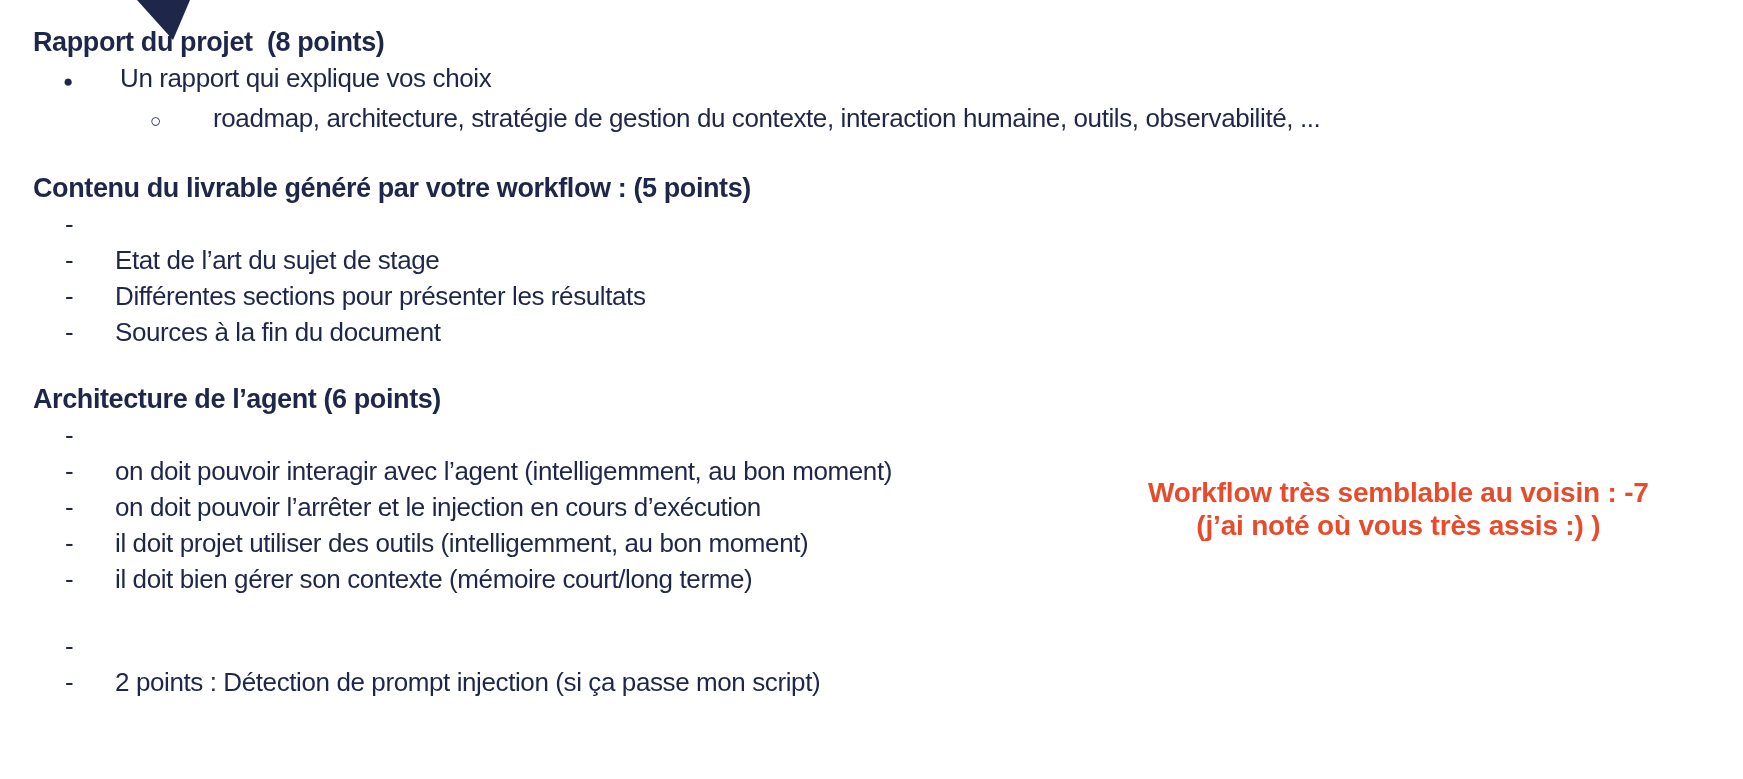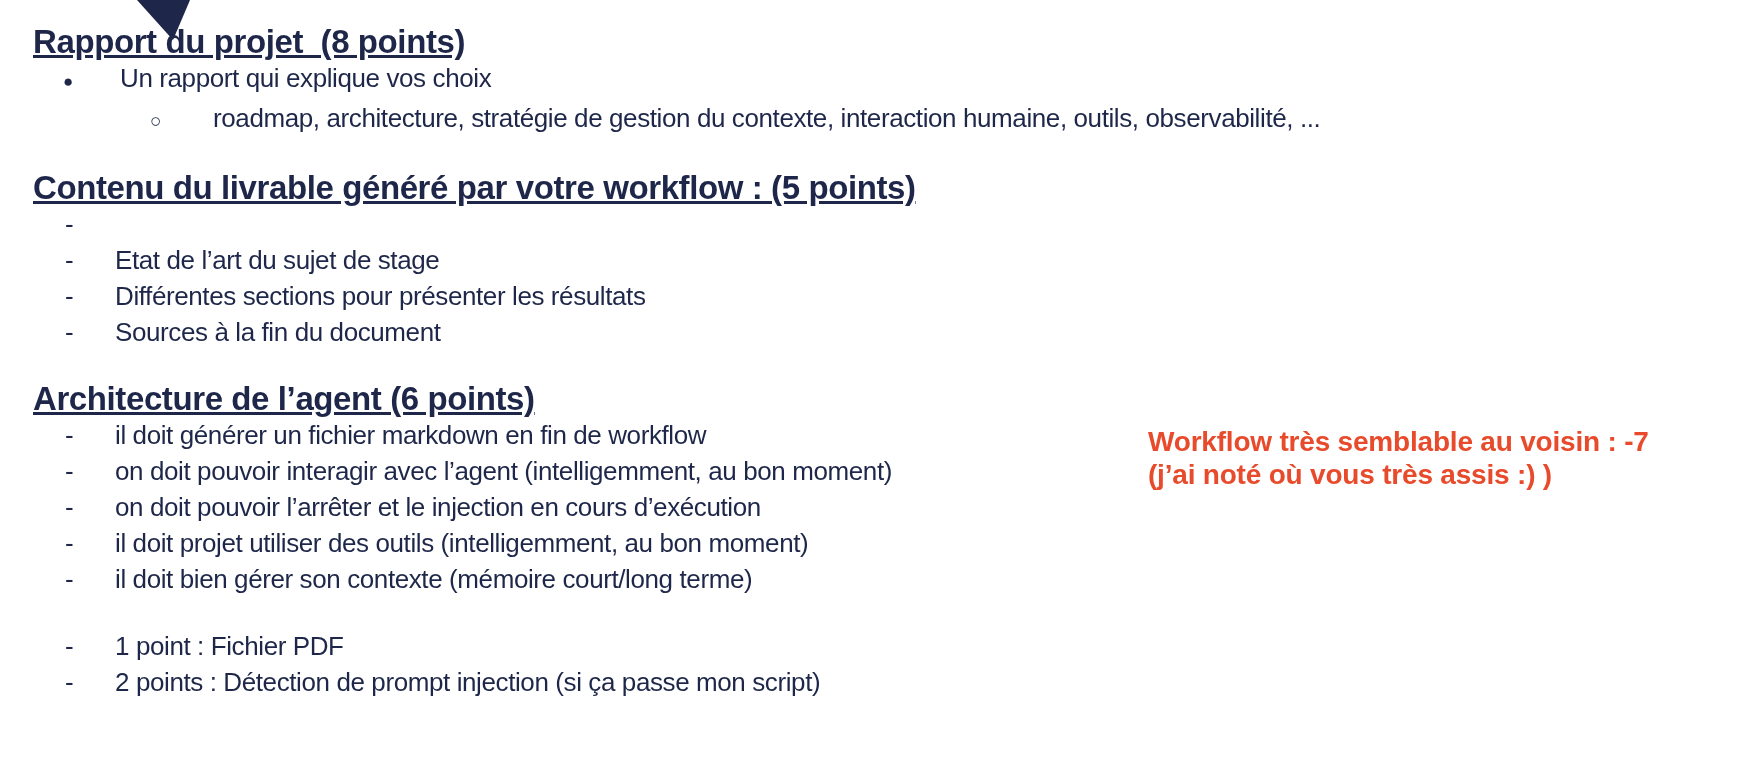--- a/index.html
+++ b/index.html
@@ -14,26 +14,25 @@
     font-family:"Liberation Sans", sans-serif;
     color:var(--ink);
     position:relative;
     overflow:hidden;
   }
   .slide{position:absolute;inset:0;}
   .corner-triangle{position:absolute;left:137px;top:0;}
   .content{position:absolute;left:33px;top:24px;right:10px;}
   .section + .section{margin-top:31px;}
   .heading{
-    font-size:33px;
+    font-size:27px;
     font-weight:700;
     line-height:36px;
     letter-spacing:-0.4px;
     white-space:pre-wrap;
-    text-decoration:underline;
   }
   .row{
     display:flex;
     align-items:baseline;
     font-size:26px;
     line-height:36px;
     letter-spacing:-0.4px;
   }
   .row .txt{white-space:pre-wrap;}
   .lvl1{margin-left:30px;}
@@ -45,27 +44,28 @@
   .m-disc{font-size:17px;}
   .m-circle{font-size:19px;}
   .m-dash{font-size:26px;}
   .u{
     text-decoration-thickness:2px;
     text-underline-offset:5px;
   }
   .annotation{
     position:absolute;
     left:1148px;
-    top:425px;
+    top:476px;
     color:var(--accent);
     font-size:28px;
     font-weight:700;
     line-height:33px;
     letter-spacing:-0.2px;
     white-space:nowrap;
+    text-align:center;
   }
 </style>
 </head>
 <body>
 
 <div class="slide">
 
   <svg class="corner-triangle" width="53" height="40" viewBox="0 0 53 40">
     <polygon points="0,0 53,0 36,40" fill="#1e2749"></polygon>
   </svg>
@@ -100,21 +100,20 @@
       <div class="row dashrow">
         <span class="marker m-dash">-</span>
         <span class="txt">Sources à la fin du document</span>
       </div>
     </section>
 
     <section class="section">
       <h2 class="heading">Architecture de l’agent (6 points)</h2>
       <div class="row dashrow">
         <span class="marker m-dash">-</span>
-        <span class="txt">il doit générer un fichier markdown en fin de workflow</span>
       </div>
       <div class="row dashrow">
         <span class="marker m-dash">-</span>
         <span class="txt"><span>on doit pouvoir interagir avec l’agent </span><span class="u">(intelligemment, au bon moment)</span></span>
       </div>
       <div class="row dashrow">
         <span class="marker m-dash">-</span>
         <span class="txt">on doit pouvoir l’arrêter et le injection en cours d’exécution</span>
       </div>
       <div class="row dashrow">
@@ -123,21 +122,20 @@
       </div>
       <div class="row dashrow">
         <span class="marker m-dash">-</span>
         <span class="txt">il doit bien gérer son contexte (mémoire court/long terme)</span>
       </div>
     </section>
 
     <section class="section">
       <div class="row dashrow">
         <span class="marker m-dash">-</span>
-        <span class="txt">1 point : Fichier PDF</span>
       </div>
       <div class="row dashrow">
         <span class="marker m-dash">-</span>
         <span class="txt">2 points : Détection de prompt injection (si ça passe mon script)</span>
       </div>
     </section>
 
   </main>
 
   <aside class="annotation">

